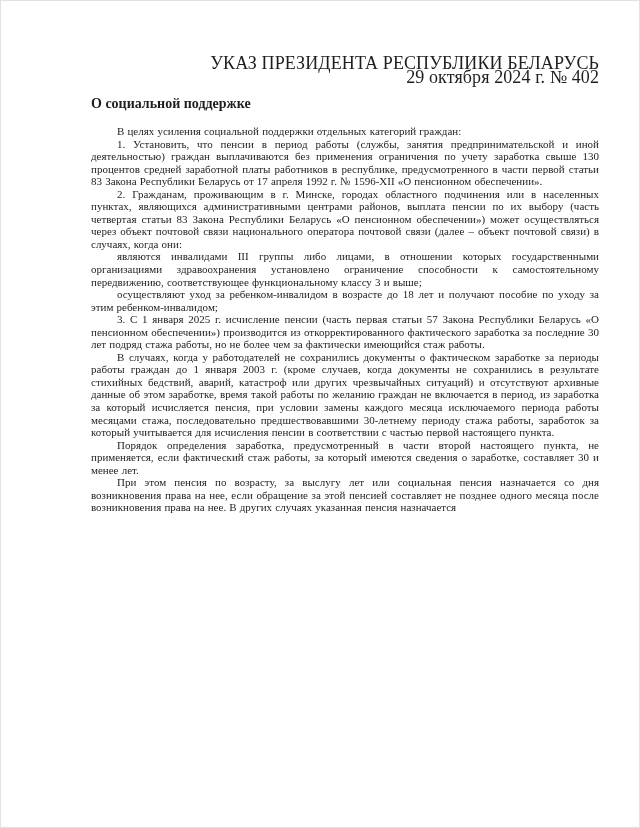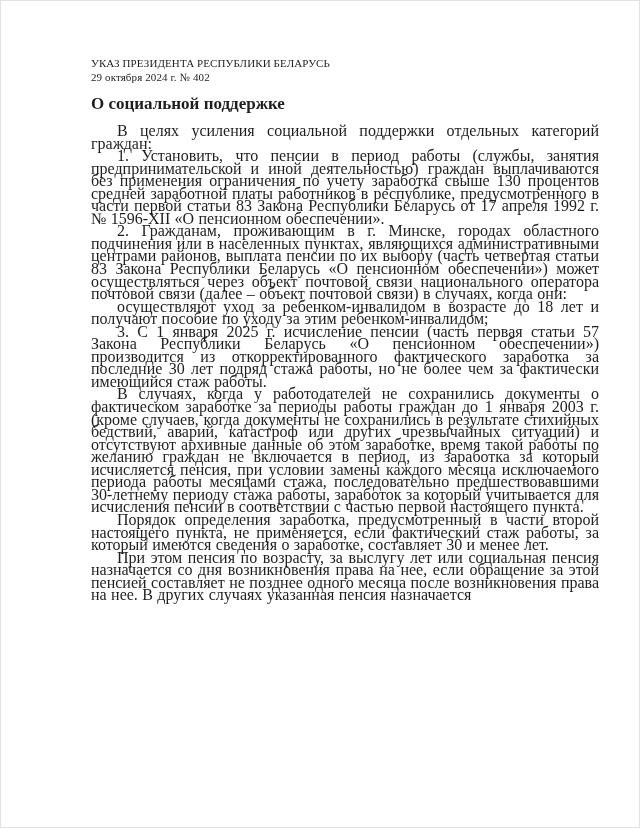--- a/index.html
+++ b/index.html
@@ -12,34 +12,34 @@
   .page {
     width: 640px;
     height: 828px;
     background: #ffffff;
     border: 1px solid #e2e2e2;
     padding: 56px 40px 30px 90px;
     overflow: hidden;
     color: #1e1e1e;
   }
   .doc-header {
-    text-align: left;
-    font-size: 11px;
+    text-align: right;
+    font-size: 18px;
     line-height: 13.5px;
     letter-spacing: 0.1px;
   }
   .doc-heading {
     font-weight: bold;
-    font-size: 17px;
+    font-size: 14px;
     line-height: 14px;
     margin-top: 13px;
     margin-bottom: 14px;
   }
   .doc-body p {
-    font-size: 16px;
+    font-size: 11px;
     line-height: 12.55px;
     text-align: justify;
     text-indent: 26px;
     word-spacing: 0.4px;
   }
 </style>
 </head>
 <body>
 
 <div class="page">
@@ -48,20 +48,21 @@
     <div>УКАЗ ПРЕЗИДЕНТА РЕСПУБЛИКИ БЕЛАРУСЬ</div>
     <div>29 октября 2024 г. № 402</div>
   </header>
 
   <div class="doc-heading">О социальной поддержке</div>
 
   <div class="doc-body">
     <p>В целях усиления социальной поддержки отдельных категорий граждан:</p>
     <p>1. Установить, что пенсии в период работы (службы, занятия предпринимательской и иной деятельностью) граждан выплачиваются без применения ограничения по учету заработка свыше 130 процентов средней заработной платы работников в республике, предусмотренного в части первой статьи 83 Закона Республики Беларусь от 17 апреля 1992 г. № 1596-XII «О пенсионном обеспечении».</p>
     <p>2. Гражданам, проживающим в г. Минске, городах областного подчинения или в населенных пунктах, являющихся административными центрами районов, выплата пенсии по их выбору (часть четвертая статьи 83 Закона Республики Беларусь «О пенсионном обеспечении») может осуществляться через объект почтовой связи национального оператора почтовой связи (далее – объект почтовой связи) в случаях, когда они:</p>
+    <p>являются инвалидами III группы либо лицами, в отношении которых государственными организациями здравоохранения установлено ограничение способности к самостоятельному передвижению, соответствующее функциональному классу 3 и выше;</p>
     <p>осуществляют уход за ребенком-инвалидом в возрасте до 18 лет и получают пособие по уходу за этим ребенком-инвалидом;</p>
     <p>3. С 1 января 2025 г. исчисление пенсии (часть первая статьи 57 Закона Республики Беларусь «О пенсионном обеспечении») производится из откорректированного фактического заработка за последние 30 лет подряд стажа работы, но не более чем за фактически имеющийся стаж работы.</p>
     <p>В случаях, когда у работодателей не сохранились документы о фактическом заработке за периоды работы граждан до 1 января 2003 г. (кроме случаев, когда документы не сохранились в результате стихийных бедствий, аварий, катастроф или других чрезвычайных ситуаций) и отсутствуют архивные данные об этом заработке, время такой работы по желанию граждан не включается в период, из заработка за который исчисляется пенсия, при условии замены каждого месяца исключаемого периода работы месяцами стажа, последовательно предшествовавшими 30-летнему периоду стажа работы, заработок за который учитывается для исчисления пенсии в соответствии с частью первой настоящего пункта.</p>
     <p>Порядок определения заработка, предусмотренный в части второй настоящего пункта, не применяется, если фактический стаж работы, за который имеются сведения о заработке, составляет 30 и менее лет.</p>
     <p>При этом пенсия по возрасту, за выслугу лет или социальная пенсия назначается со дня возникновения права на нее, если обращение за этой пенсией составляет не позднее одного месяца после возникновения права на нее. В других случаях указанная пенсия назначается</p>
   </div>
 
 </div>
 
 </body></html>

